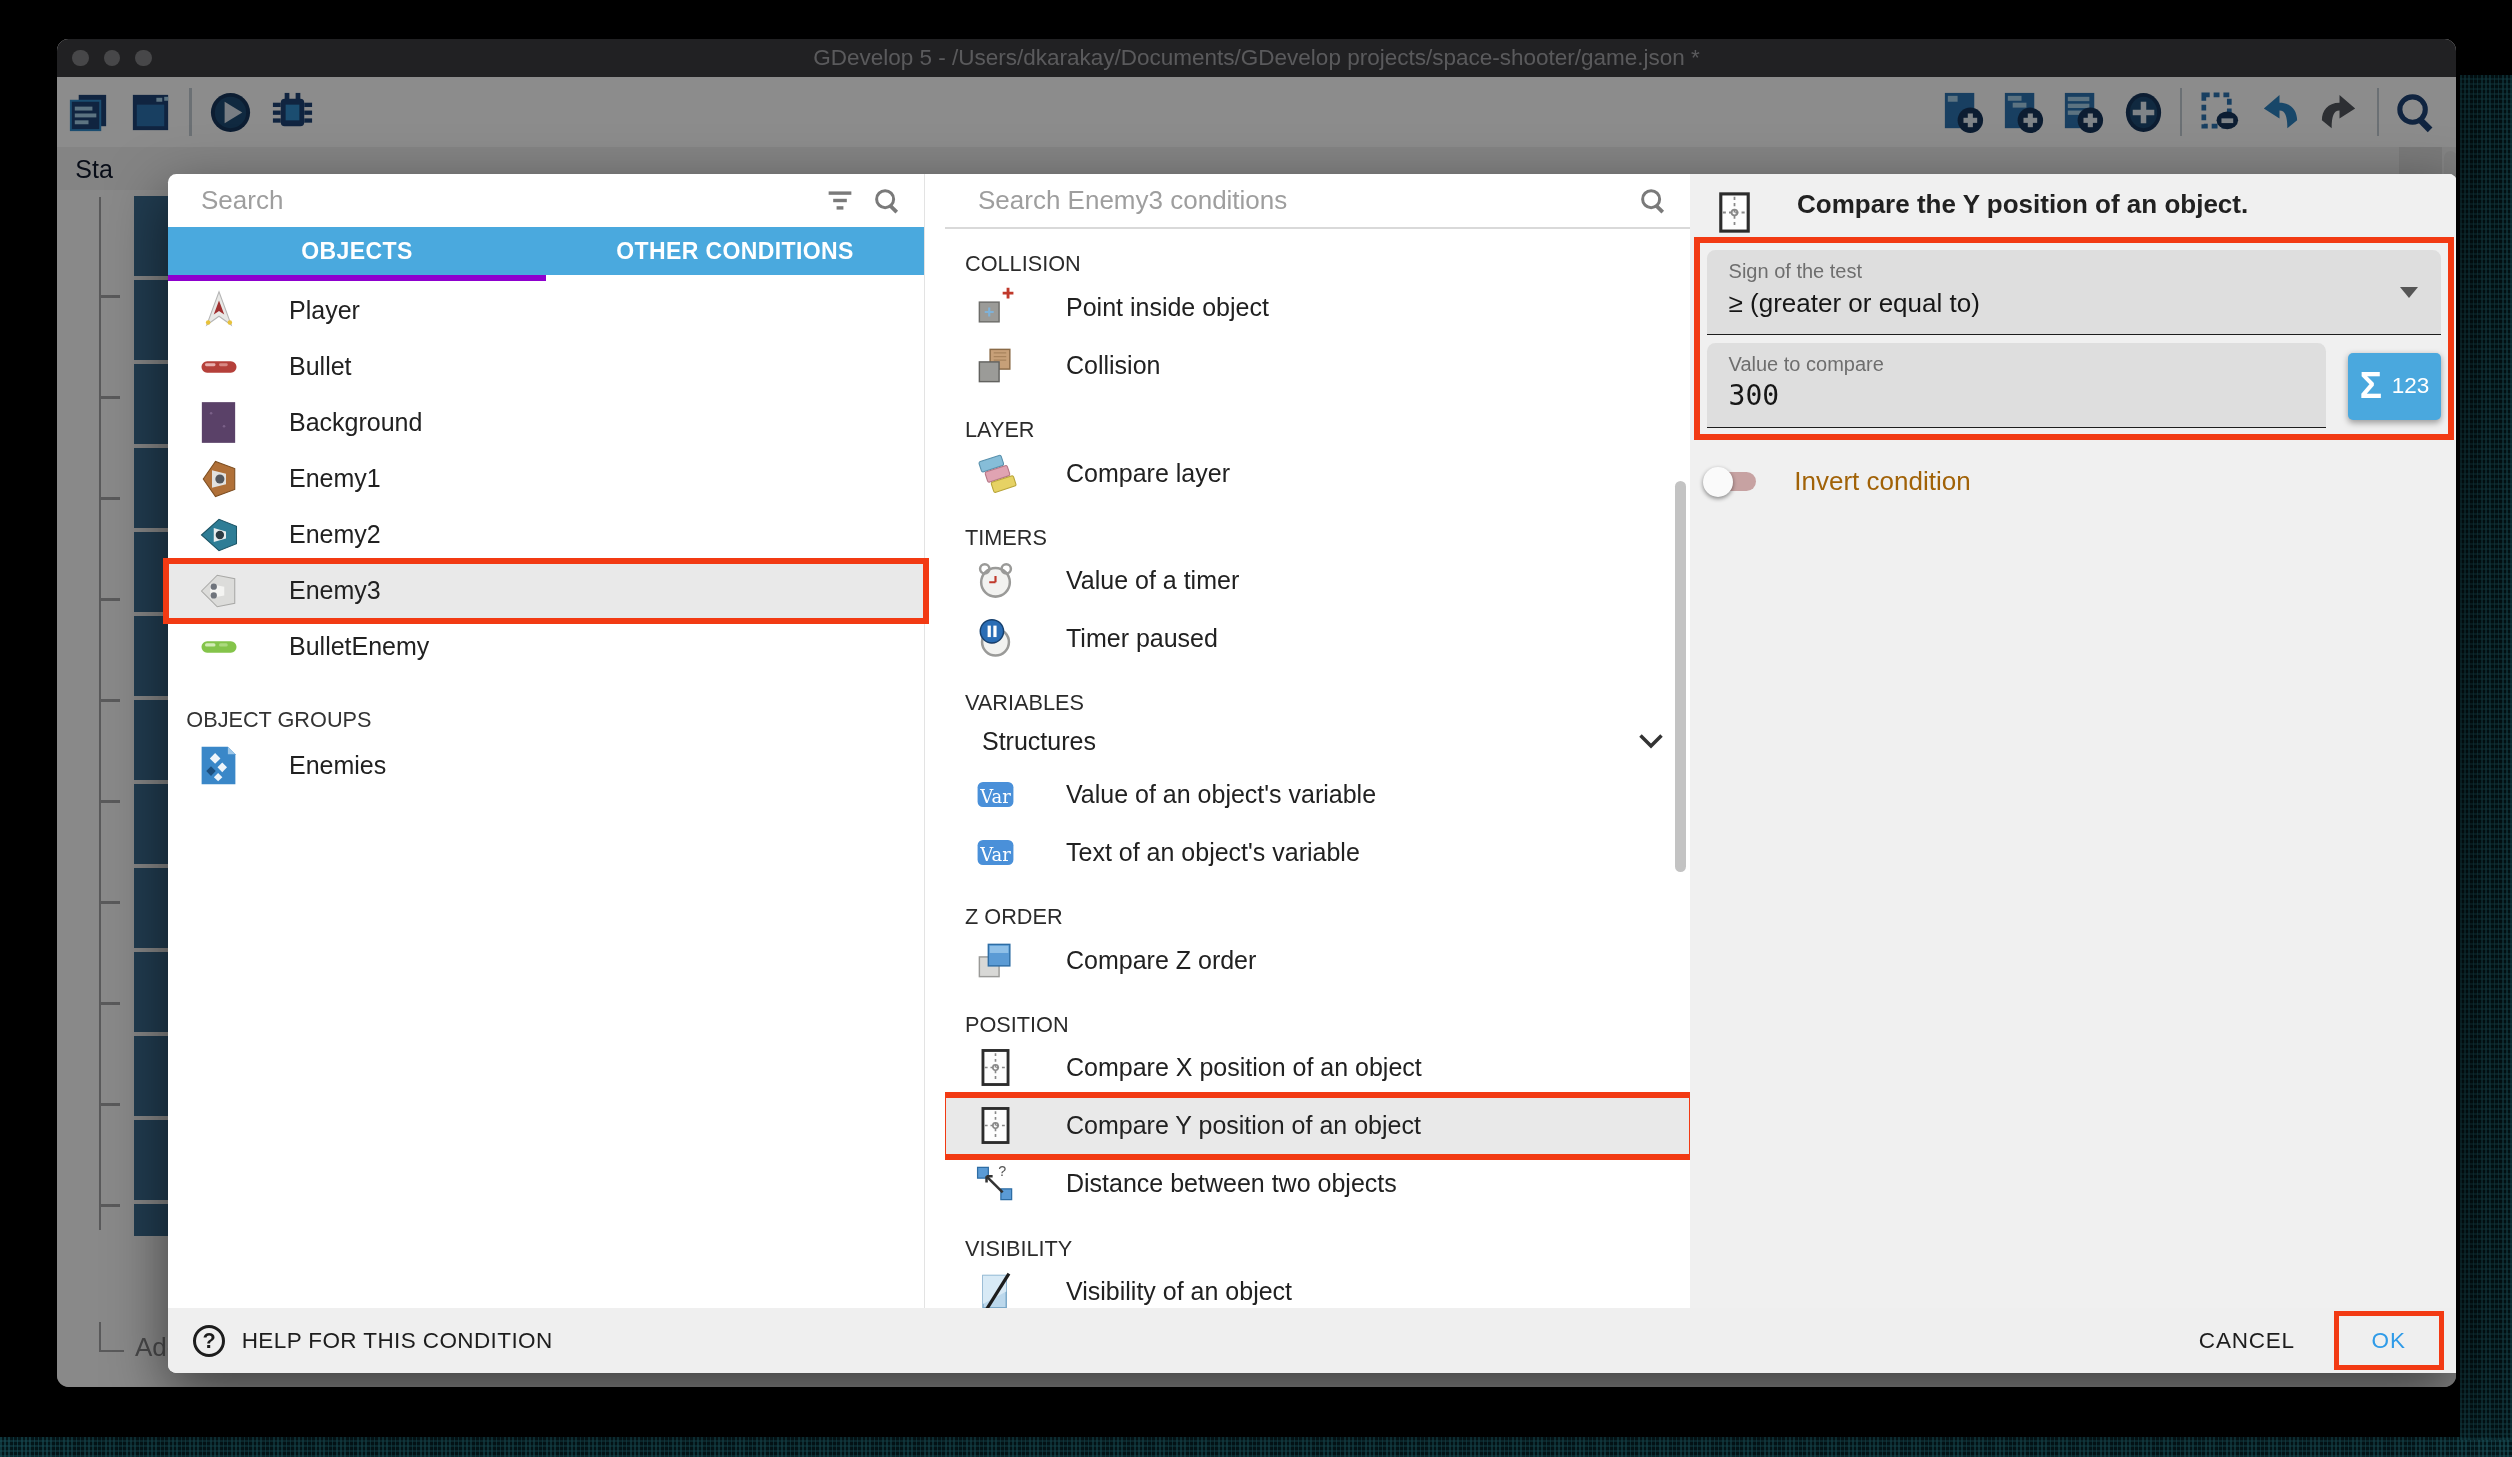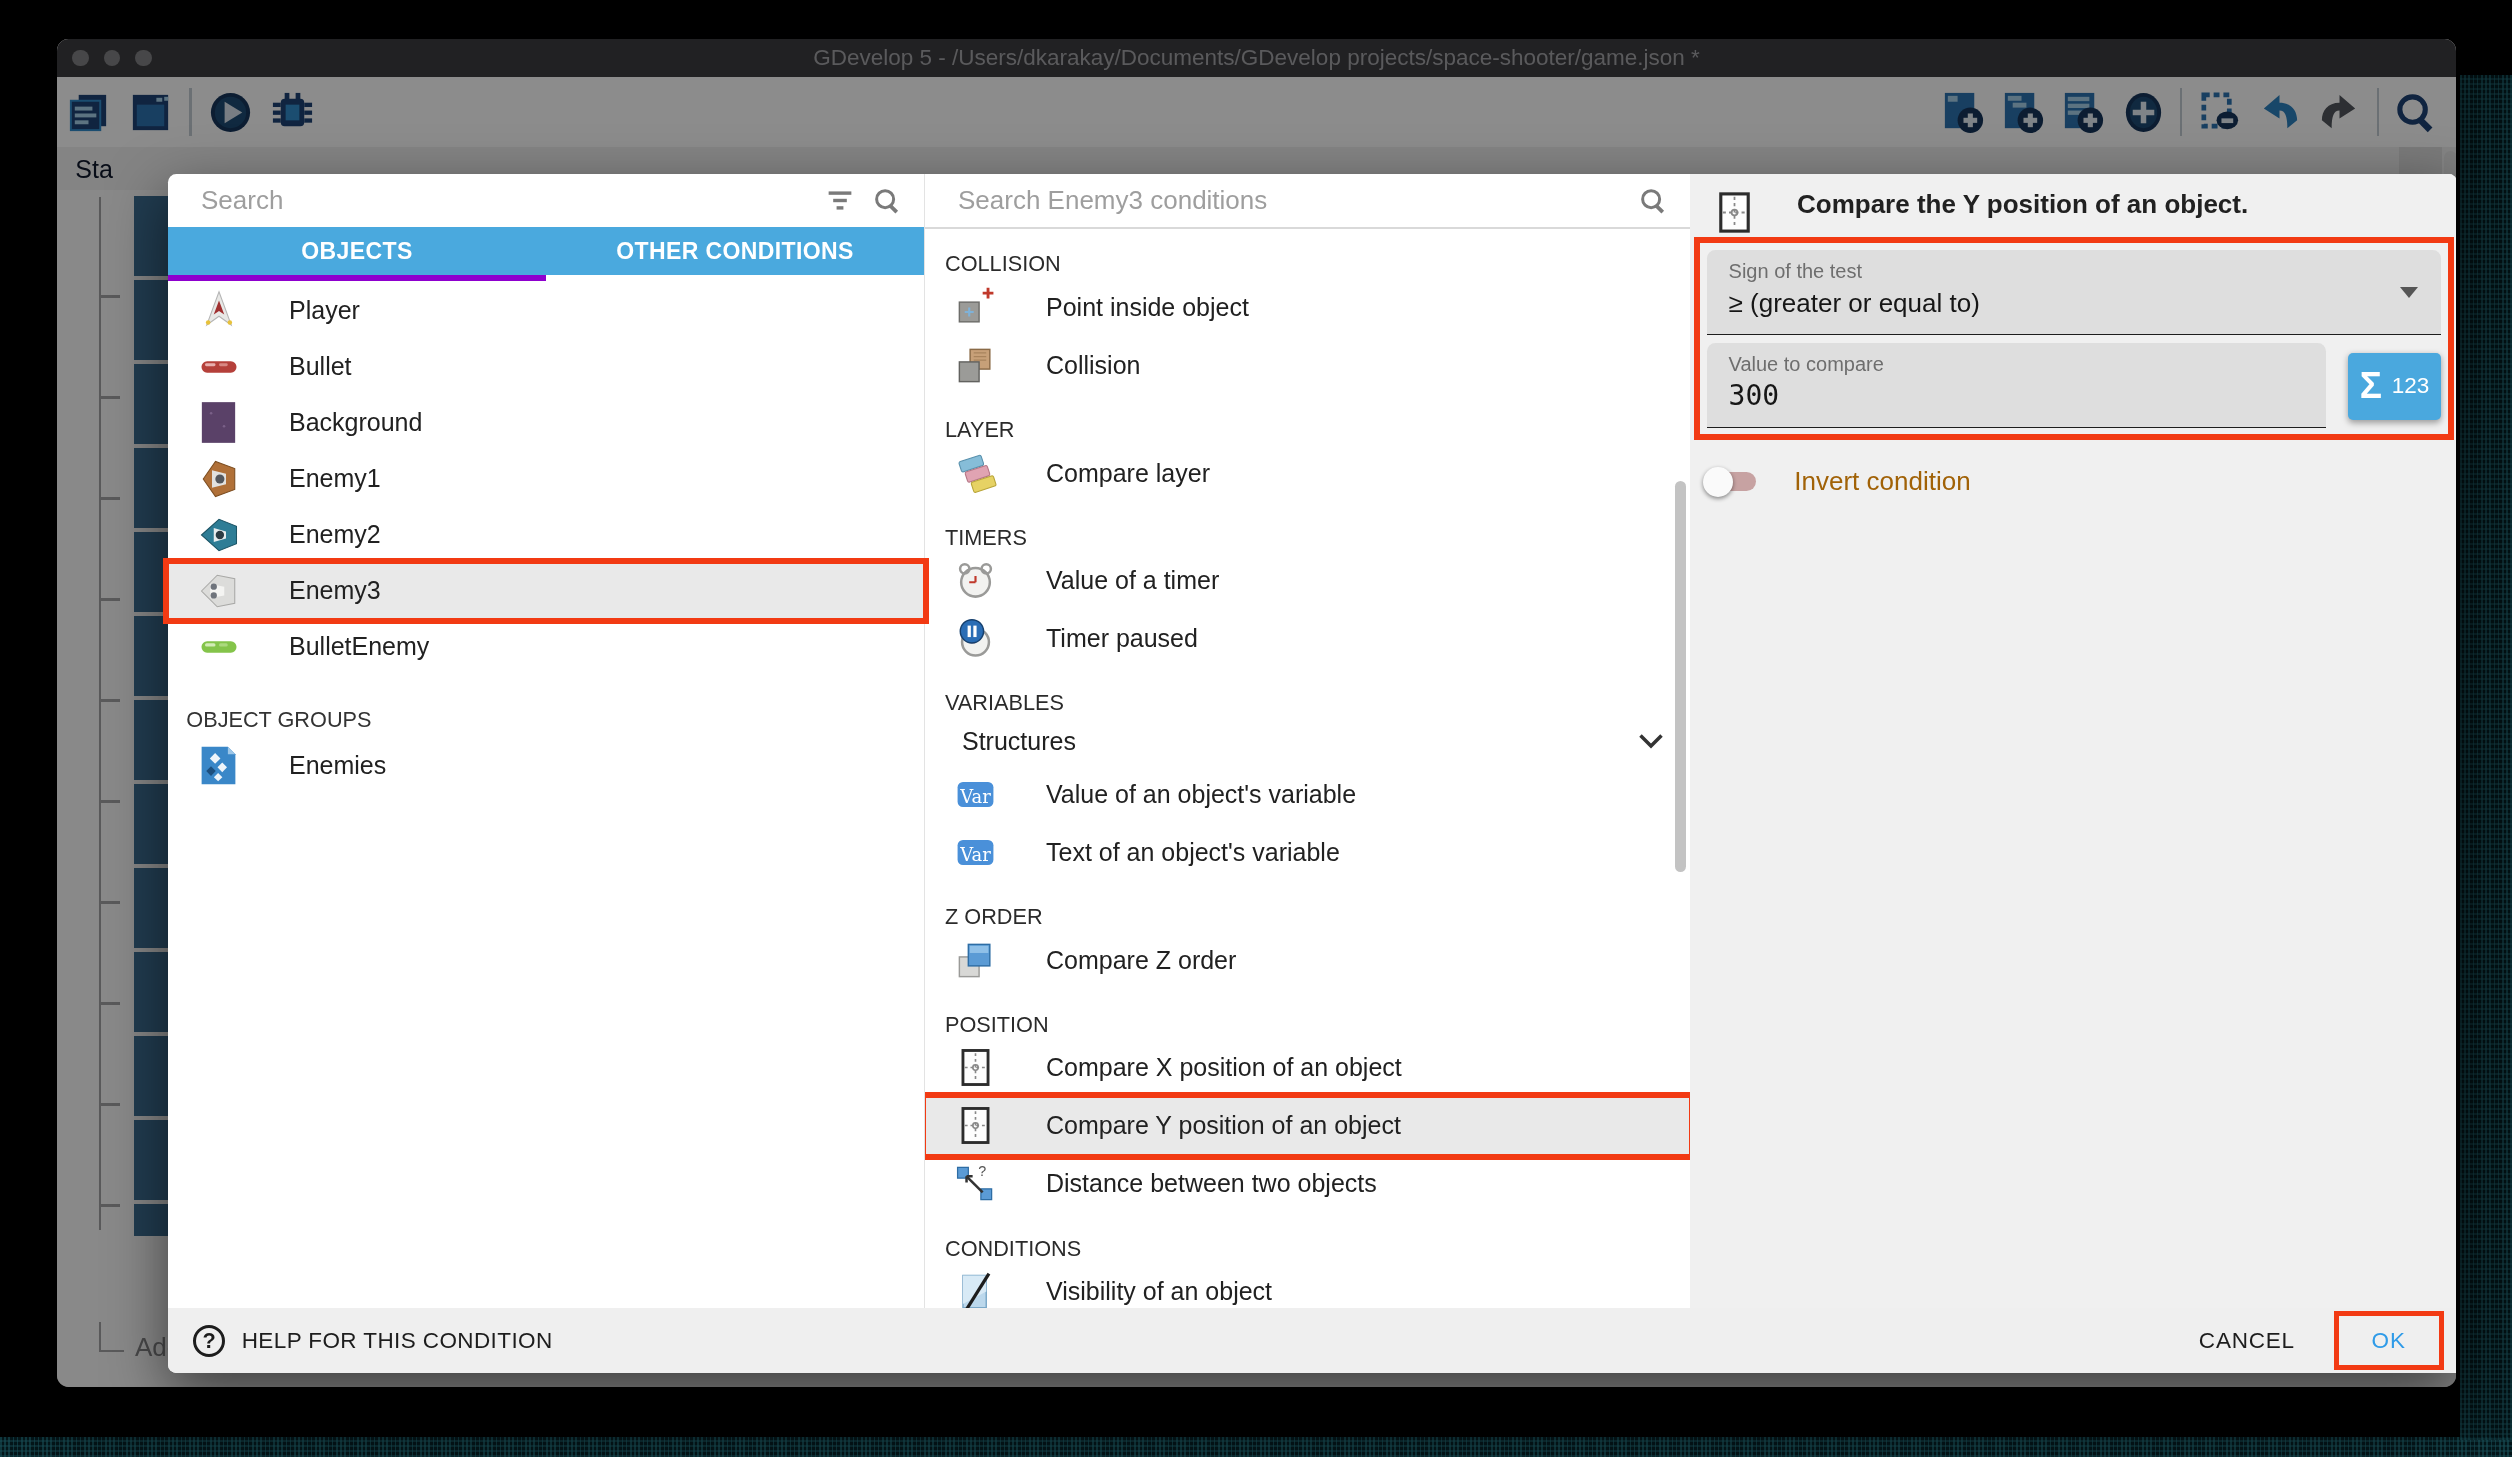--- a/index.html
+++ b/index.html
@@ -42,21 +42,21 @@
   .teal-outline { position:absolute; left:2342px; top:1239px; width:45px; height:40px; border:2.5px solid #2f86c2; }
   .win-scroll { position:absolute; left:2387px; top:112px; width:12.5px; bottom:23px; background:#d9d9d9; border-radius:6.7px; }
   .win-thumb { position:absolute; left:0; top:93px; width:12.5px; height:275px; background:#6f6f72; border-radius:6.7px; }
 
   .dim { position:absolute; inset:0; background:rgba(0,0,0,.42); }
 
   
   .dialog { position:absolute; left:111px; top:135px; width:2289px; height:1199px; background:#fff; border-radius:8.3px; box-shadow:0 20px 58px rgba(0,0,0,.55); }
   .panel { position:absolute; top:0; bottom:0; }
   .p-left { left:0; width:756px; }
-  .p-mid { left:756px; width:766px; border-left:1.7px solid #e3e3e3; }
+  .p-mid { left:756px; width:766px; border-left:1.7px solid #e3e3e3;padding-left:20px; }
   .p-right { left:1522px; width:767px; background:#f0f0f0; border-radius:0 8.3px 0 0; }
 
   .searchrow { position:relative; height:53px; display:flex; align-items:center; }
   .searchrow input { flex:1; border:none; outline:none; font-size:26px; color:#212121; padding-left:33px; background:transparent; font-family:"Liberation Sans",sans-serif; }
   .searchrow input::placeholder { color:#9e9e9e; opacity:1; }
   .sr-icons { display:flex; align-items:center; gap:18.3px; padding-right:21.7px; }
   .mid-divider { height:1.7px; background:#d9d9d9; }
 
   .tabs { display:flex; height:48px; background:#4aa9de; }
   .tab { flex:1; display:flex; align-items:center; justify-content:center; color:#fff; font-size:23px; font-weight:700; letter-spacing:0.4px; position:relative; }
@@ -489,21 +489,21 @@
                 <svg width="43" height="43" viewBox="0 0 24 24">
                   <rect x="2" y="3" width="6" height="6" fill="#5b9bd5" stroke="#2e6da4" stroke-width="0.7"></rect>
                   <rect x="15" y="15" width="6" height="6" fill="#5b9bd5" stroke="#2e6da4" stroke-width="0.7"></rect>
                   <path d="M7 8 L16 17" stroke="#333" stroke-width="1.4"></path>
                   <path d="M7 8 l0 3.4 M7 8 l3.4 0" stroke="#333" stroke-width="1.4"></path>
                   <text x="13.5" y="8" font-size="8" fill="#555" font-family="Liberation Sans, sans-serif">?</text>
                 </svg>
               </span>
     <span class="r-label">Distance between two objects</span>
   </div>
-<div class="sec-h">CONDITIONS</div>
+<div class="sec-h">VISIBILITY</div>
   <div class="row cond-row">
     <span class="r-icon">
                 <svg width="43" height="43" viewBox="0 0 24 24">
                   <polygon points="5,3 18,3 18,21 5,21" fill="#bcd8ec" stroke="#7aa8c8" stroke-width="0.8"></polygon>
                   <polygon points="5,3 18,3 18,12 5,19" fill="#d8eaf6"></polygon>
                   <path d="M19.5 2 L7 22" stroke="#1d1d1d" stroke-width="1.8"></path>
                 </svg>
               </span>
     <span class="r-label">Visibility of an object</span>
   </div>

